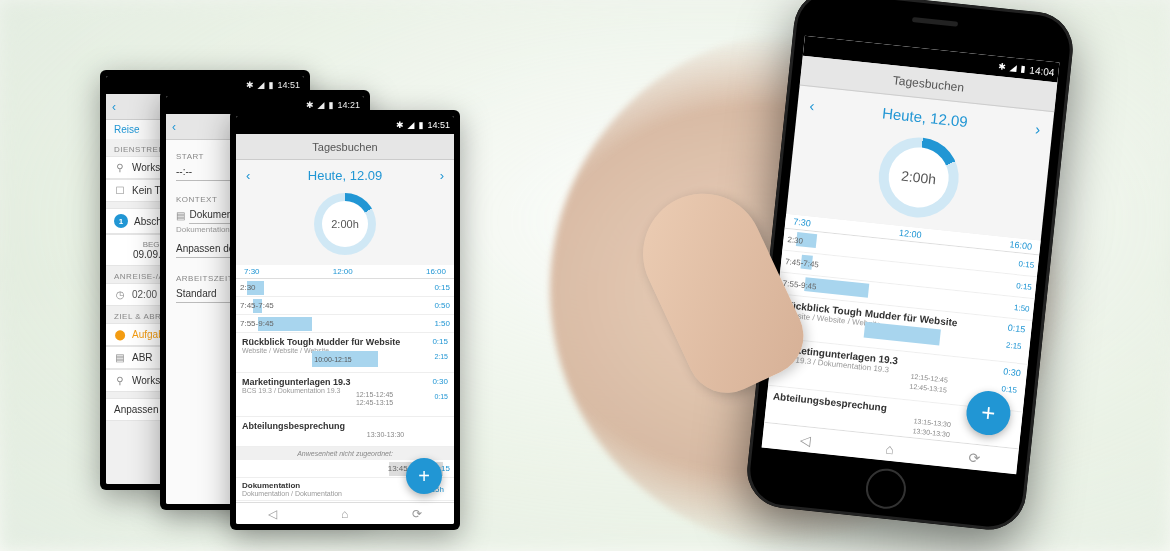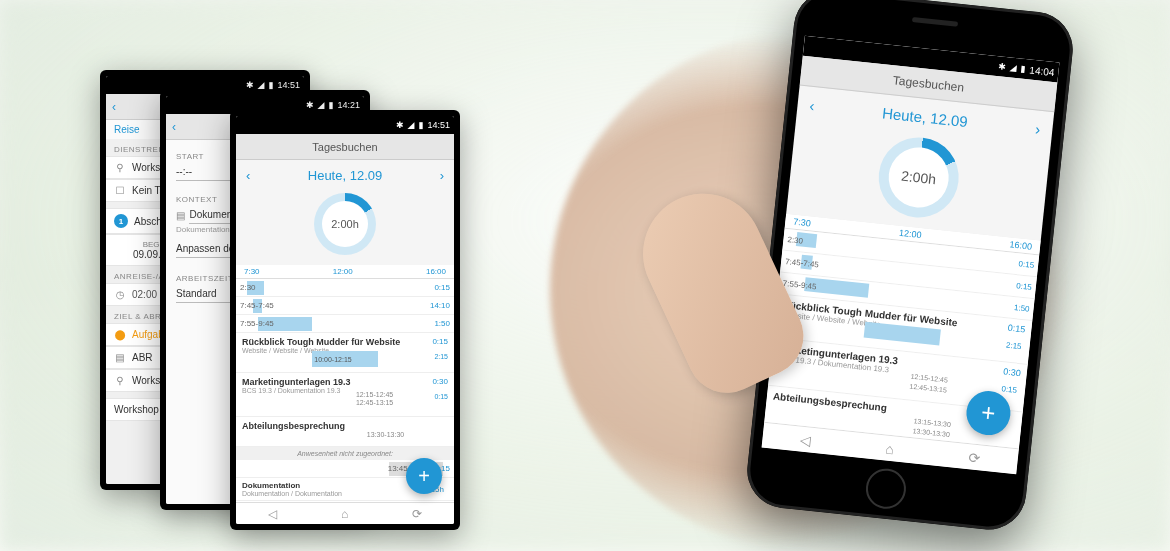--- a/index.html
+++ b/index.html
@@ -369,21 +369,21 @@
       <div class="row">
         <span class="row-icon">▤</span>
         <span>ABR</span>
       </div>
       <div class="row">
         <span class="row-icon">⚲</span>
         <span>Workshop DI</span>
       </div>
       <div style="height:6px"></div>
       <div class="row">
-        <span>Workshop</span>
+        <span>Anpassen</span>
       </div>
     </div>
   </div>
 </div>
 
 <div class="phone" id="phone2">
   <div class="screen">
     <div class="statusbar">
       <span class="sb-icon">✱</span>
       <span class="sb-icon">◢</span>
@@ -442,21 +442,21 @@
         <span>16:00</span>
       </div>
       <div class="tl-row">
         <div class="bar" style="left:5%;width:8%"></div>
         <span class="txt">2:30</span>
         <span class="dur">0:15</span>
       </div>
       <div class="tl-row">
         <div class="bar" style="left:8%;width:4%"></div>
         <span class="txt">7:45-7:45</span>
-        <span class="dur">14:10</span>
+        <span class="dur">0:50</span>
       </div>
       <div class="tl-row">
         <div class="bar" style="left:10%;width:25%"></div>
         <span class="txt">7:55-9:45</span>
         <span class="dur">1:50</span>
       </div>
 
       <div class="task-row" style="height:40px">
         <div class="tname">Rückblick Tough Mudder für Website</div>
         <div class="tpath">Website / Website / Website</div>

